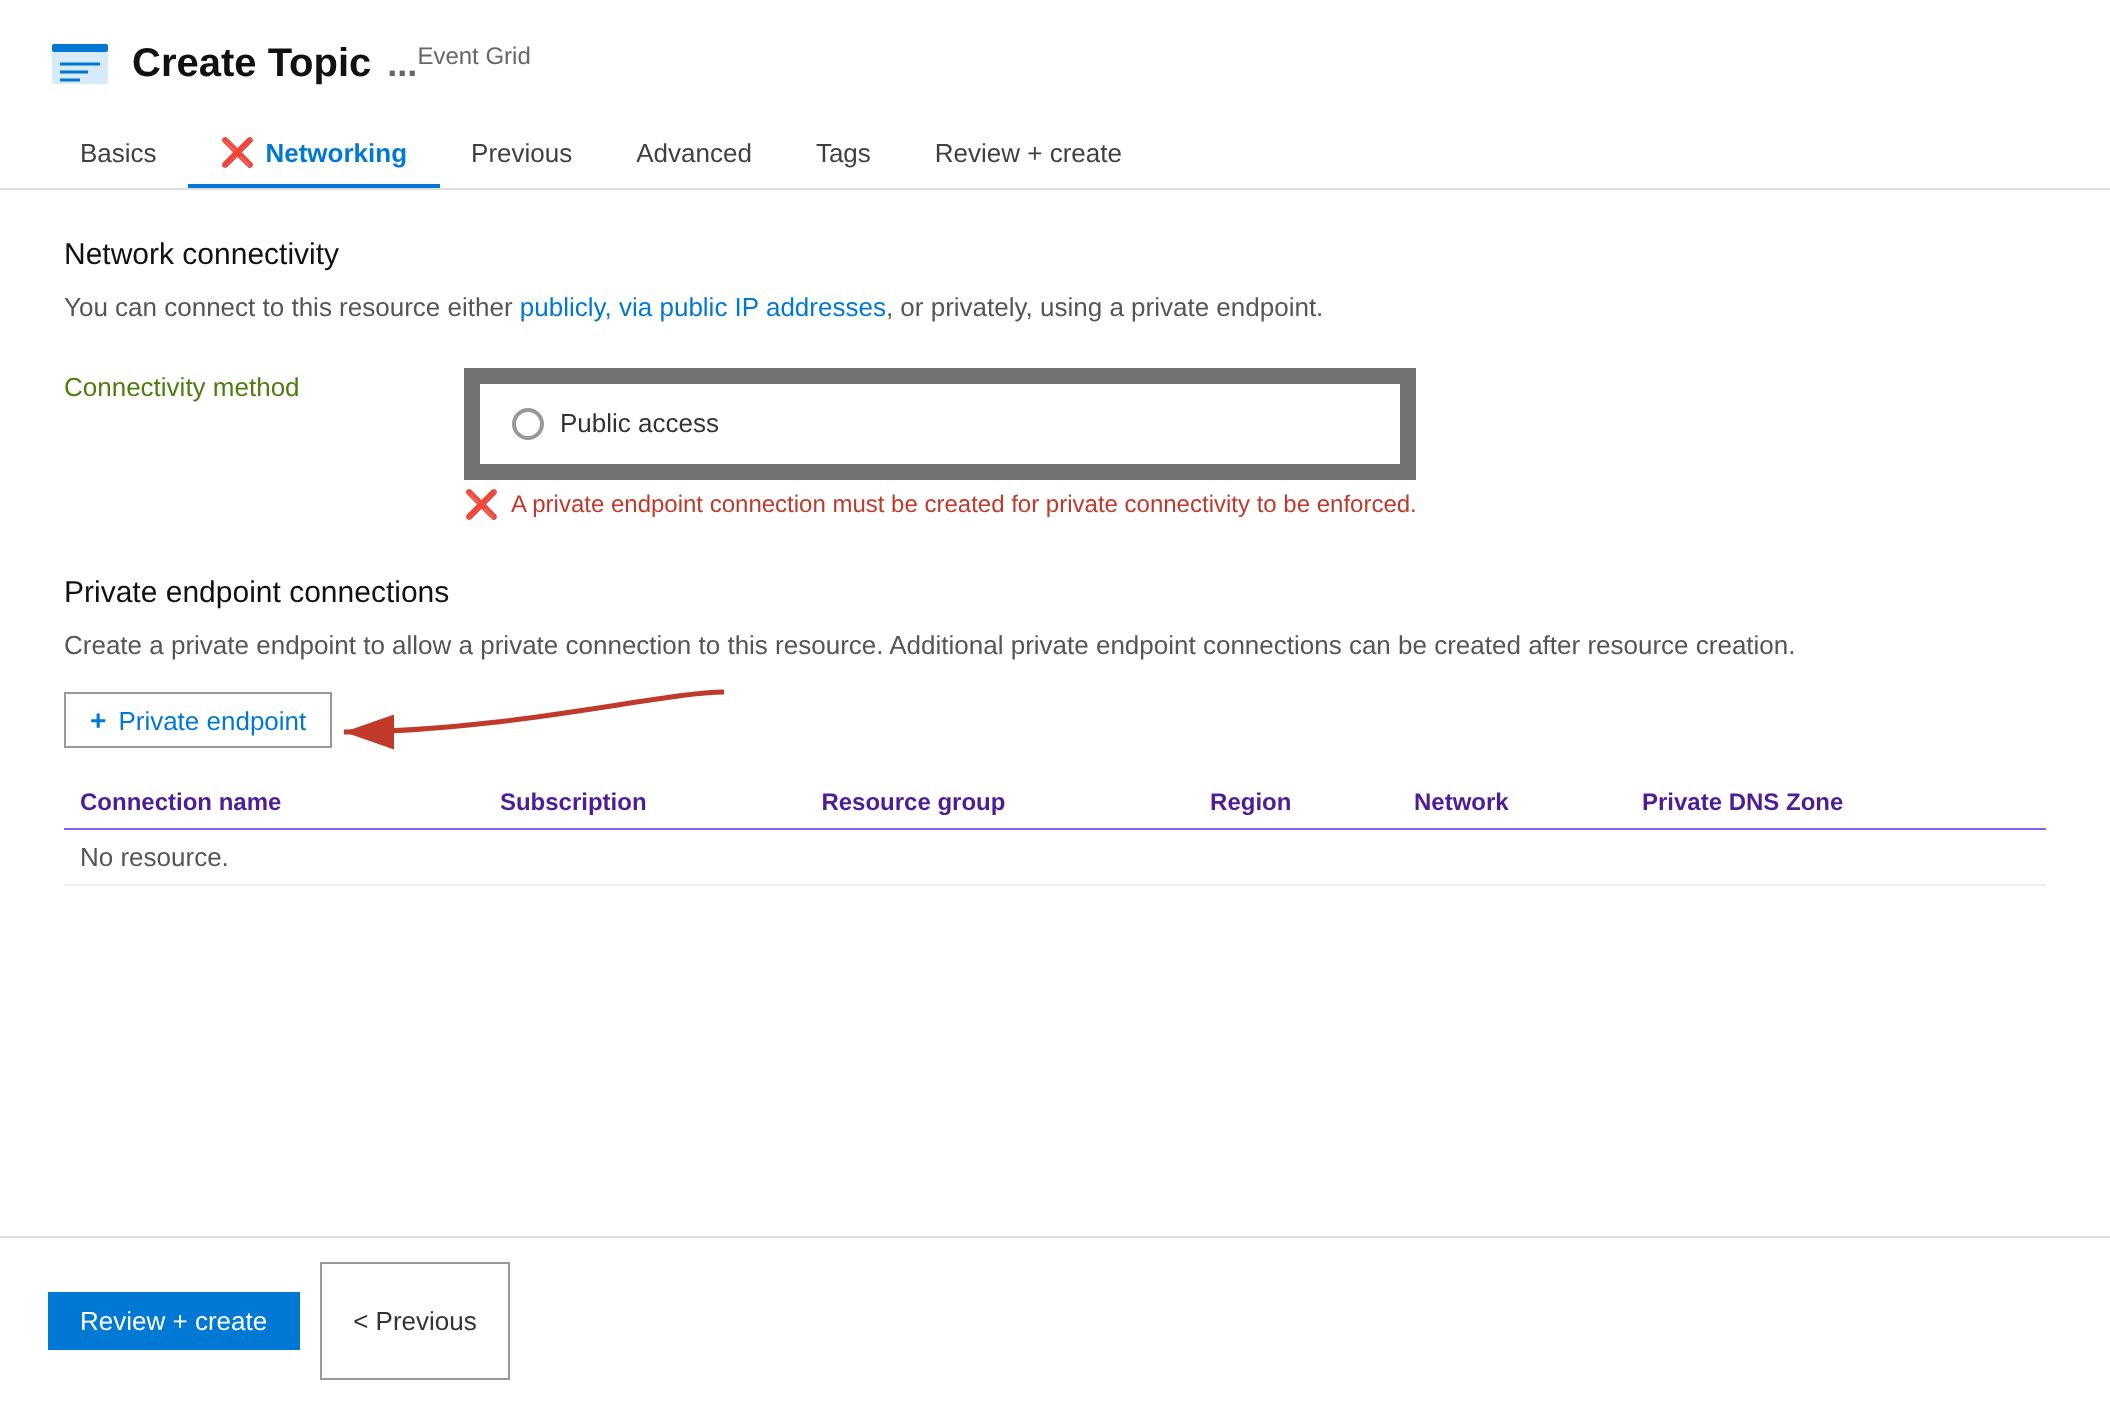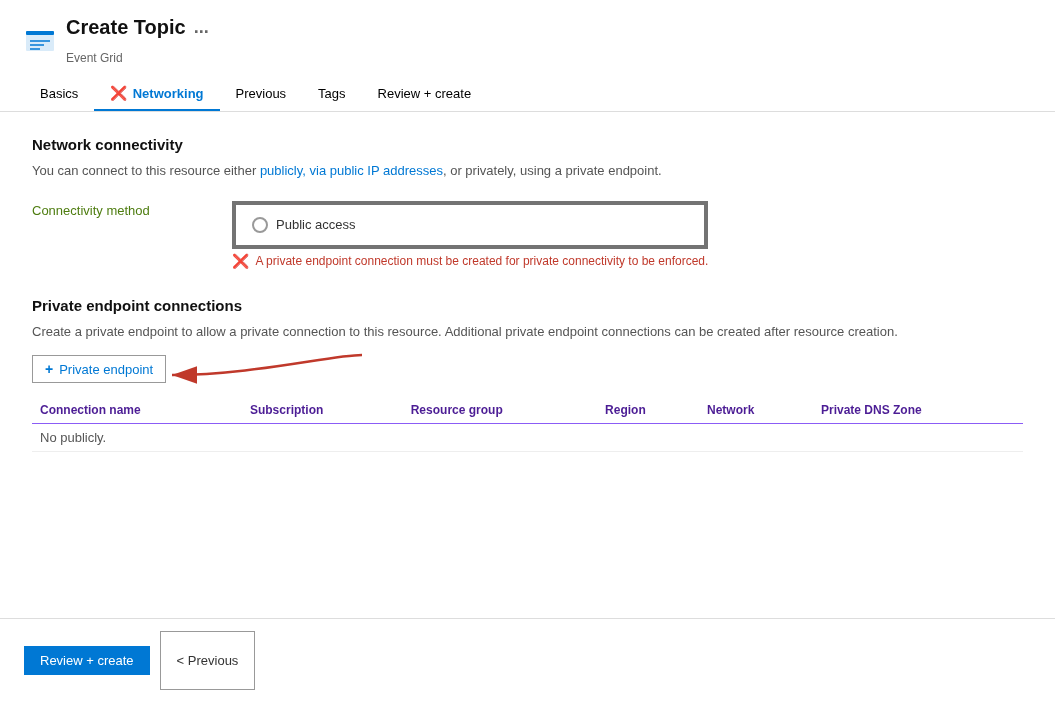--- a/index.html
+++ b/index.html
@@ -1,39 +1,39 @@
 <!DOCTYPE html>
 <html><head>
   <meta charset="utf-8">
   <style>
     * { box-sizing: border-box; margin: 0; padding: 0; }
     body { font-family: 'Segoe UI', Arial, sans-serif; font-size: 13px; color: #333; background: #fff; width: 1055px; height: 702px; overflow: hidden; display: flex; flex-direction: column; }
 
     .header { padding: 16px 24px 8px 24px; display: flex; align-items: center; gap: 10px; border-bottom: none; }
     .header-icon { width: 32px; height: 32px; display: flex; align-items: center; justify-content: center; }
     .header-icon svg { width: 32px; height: 32px; }
-    .header-title-block { display: flex; flex-direction: column; gap: 12px; }
+    .header-title-block { display: flex; flex-direction: row; }
     .header-title { font-size: 20px; font-weight: 600; color: #111; display: flex; align-items: center; gap: 8px; }
     .header-subtitle { font-size: 12px; color: #666; }
     .header-ellipsis { font-size: 18px; color: #666; cursor: pointer; }
 
     .tabs { display: flex; gap: 0; border-bottom: 1px solid #ddd; padding: 0 24px; margin-top: 4px; }
-    .tab { padding: 8px 16px; font-size: 13px; color: #000000; cursor: pointer; border-bottom: 2px solid transparent; white-space: nowrap; display: flex; align-items: center; gap: 5px; }
+    .tab { padding: 8px 16px; font-size: 13px; color: #404040; cursor: pointer; border-bottom: 2px solid transparent; white-space: nowrap; display: flex; align-items: center; gap: 5px; }
     .tab.active { color: #0078d4; border-bottom: 2px solid #0078d4; font-weight: 600; }
     .tab-error-icon { color: #c0392b; font-size: 14px; }
 
     .content { flex: 1; padding: 24px 32px; overflow-y: auto; }
-    .section-title { font-size: 15px; font-weight: 700; margin-bottom: 8px; color: #111; }
+    .section-title { font-size: 15px; font-weight: 400; margin-bottom: 8px; color: #111; }
     .section-desc { font-size: 13px; color: #555; margin-bottom: 20px; line-height: 1.5; }
     .section-desc a { color: #0078d4; text-decoration: none; }
 
     .form-row { display: flex; align-items: flex-start; margin-bottom: 8px; }
     .form-label { width: 200px; font-size: 13px; color: #4d7c0f; padding-top: 2px; flex-shrink: 0; }
 
-    .radio-group { display: flex; flex-direction: column; gap: 8px; border: 4px solid #737373; padding: 12px 16px; background: #fff; min-width: 400px; }
+    .radio-group { display: flex; flex-direction: column; gap: 8px; border: 8px solid #737373; padding: 12px 16px; background: #fff; min-width: 400px; }
     .radio-item { display: flex; align-items: center; gap: 8px; cursor: pointer; }
     .radio-circle { width: 16px; height: 16px; border-radius: 50%; border: 2px solid #999; display: flex; align-items: center; justify-content: center; flex-shrink: 0; }
     .radio-circle.selected { border-color: #0078d4; }
     .radio-circle.selected::after { content: ''; width: 8px; height: 8px; border-radius: 50%; background: #0078d4; display: block; }
     .radio-label { font-size: 13px; color: #333; }
 
     .error-msg { display: flex; align-items: center; gap: 6px; color: #c0392b; font-size: 12px; margin-top: 4px; }
     .error-icon { font-size: 14px; }
 
     .private-endpoint-section { margin-top: 28px; }
@@ -80,20 +80,23 @@
 <div class="tabs">
   <div class="tab">
     <span>Basics</span>
   </div>
   <div class="tab active">
     <span class="tab-error-icon">❌</span>
     <span>Networking</span>
   </div>
   <div class="tab">
     <span>Previous</span>
+  </div>
+  <div class="tab">
+    <span>Advanced</span>
   </div>
   <div class="tab">
     <span>Tags</span>
   </div>
   <div class="tab">
     <span>Review + create</span>
   </div>
 </div>
 
 <div class="content">
@@ -144,21 +147,21 @@
           <th>Connection name</th>
           <th>Subscription</th>
           <th>Resource group</th>
           <th>Region</th>
           <th>Network</th>
           <th>Private DNS Zone</th>
         </tr>
       </thead>
       <tbody>
         <tr>
-          <td colspan="6" class="no-results">No publicly.</td>
+          <td colspan="6" class="no-results">No resource.</td>
         </tr>
       </tbody>
     </table>
   </div>
 </div>
 
 <div class="footer">
   <button class="btn-primary">Review + create</button>
   <button class="btn-secondary">&lt; Previous</button>
 </div>

